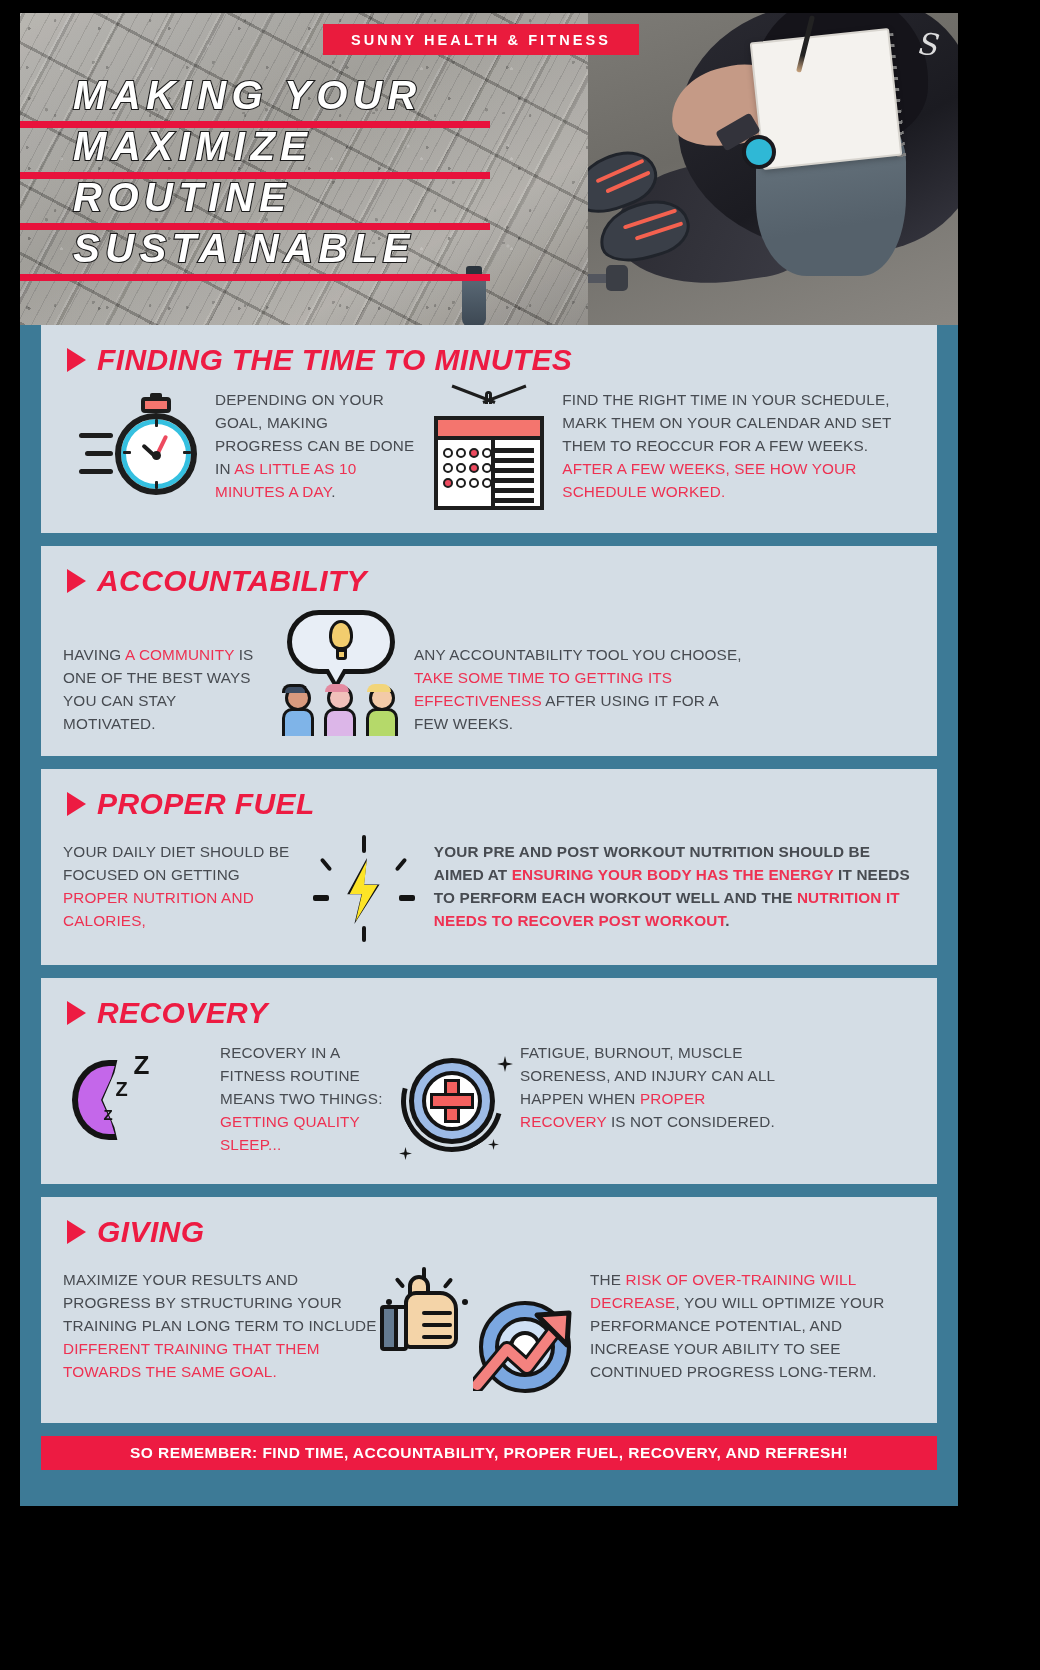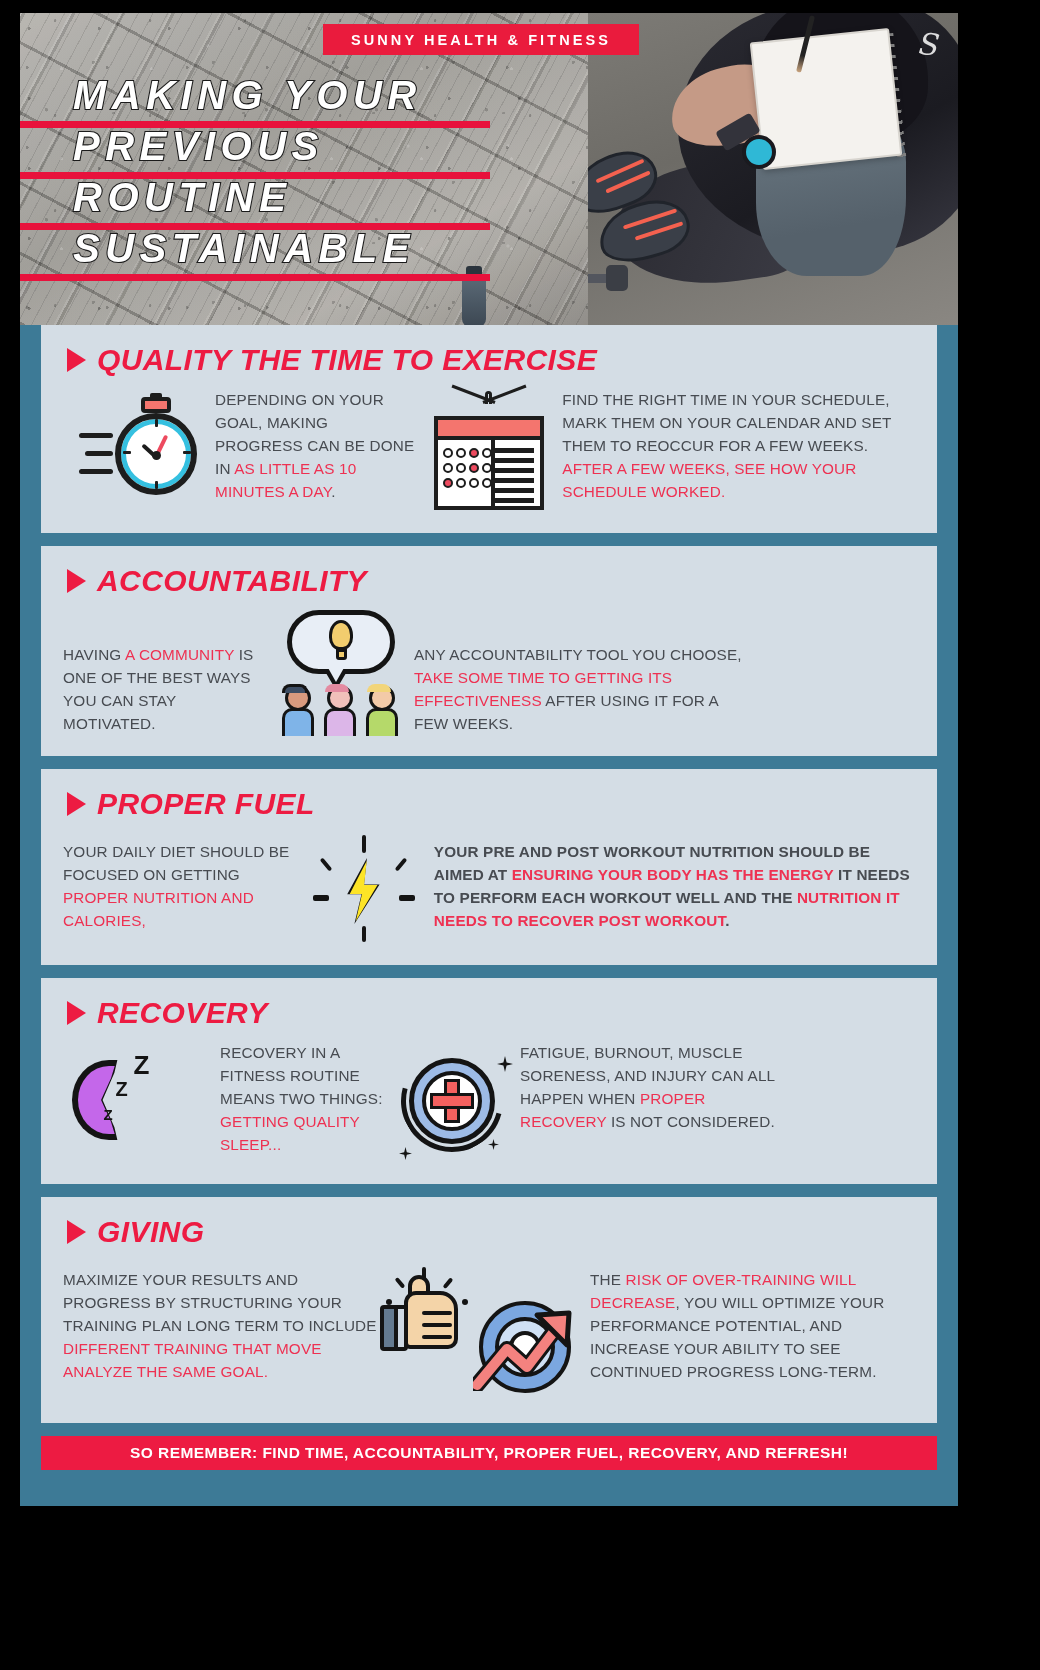--- a/index.html
+++ b/index.html
@@ -455,39 +455,39 @@
 
     <div class="hero-sig">S</div>
 
     <div class="hero-title">
       <div class="title-line">
         <div class="bar"></div>
         <div class="txt">MAKING YOUR</div>
       </div>
       <div class="title-line">
         <div class="bar"></div>
-        <div class="txt">PREVIOUS</div>
+        <div class="txt">MAXIMIZE</div>
       </div>
       <div class="title-line">
         <div class="bar"></div>
         <div class="txt">ROUTINE</div>
       </div>
       <div class="title-line">
         <div class="bar"></div>
         <div class="txt">SUSTAINABLE</div>
       </div>
     </div>
   </div>
 
   <div class="sections">
 
     <div class="card first">
       <div class="sec-head">
         <div class="tri"></div>
-        <div class="sec-title">QUALITY THE TIME TO EXERCISE</div>
+        <div class="sec-title">FINDING THE TIME TO MINUTES</div>
       </div>
       <div class="cols">
         <div class="icon-cell" style="width:152px;padding-top:4px;">
           <div class="ic-stopwatch">
             <div class="sw-speed sw-s1"></div>
               <div class="sw-speed sw-s2"></div>
               <div class="sw-speed sw-s3"></div>
             <div class="sw-face"></div>
             <div class="sw-tick sw-t1"></div>
               <div class="sw-tick sw-t2"></div>
@@ -647,21 +647,21 @@
       </div>
     </div>
 
     <div class="card">
       <div class="sec-head">
         <div class="tri"></div>
         <div class="sec-title">GIVING</div>
       </div>
       <div class="cols">
         <div class="body-txt" style="width:320px;padding-top:8px;">
-          <span>MAXIMIZE YOUR RESULTS AND PROGRESS BY STRUCTURING YOUR TRAINING PLAN LONG TERM TO INCLUDE </span><span class="hl">DIFFERENT TRAINING THAT MOVE ANALYZE THE SAME GOAL.</span>
+          <span>MAXIMIZE YOUR RESULTS AND PROGRESS BY STRUCTURING YOUR TRAINING PLAN LONG TERM TO INCLUDE </span><span class="hl">DIFFERENT TRAINING THAT THEM TOWARDS THE SAME GOAL.</span>
         </div>
         <div class="icon-cell" style="width:90px;padding-top:6px;">
           <div class="ic-thumb">
             <div class="tb-sp tb-sp1"></div>
               <div class="tb-sp tb-sp2"></div>
               <div class="tb-sp tb-sp3"></div>
             <div class="tb-dot tb-d1"></div>
               <div class="tb-dot tb-d2"></div>
             <div class="tb-thumb"></div>
             <div class="tb-hand"></div>

